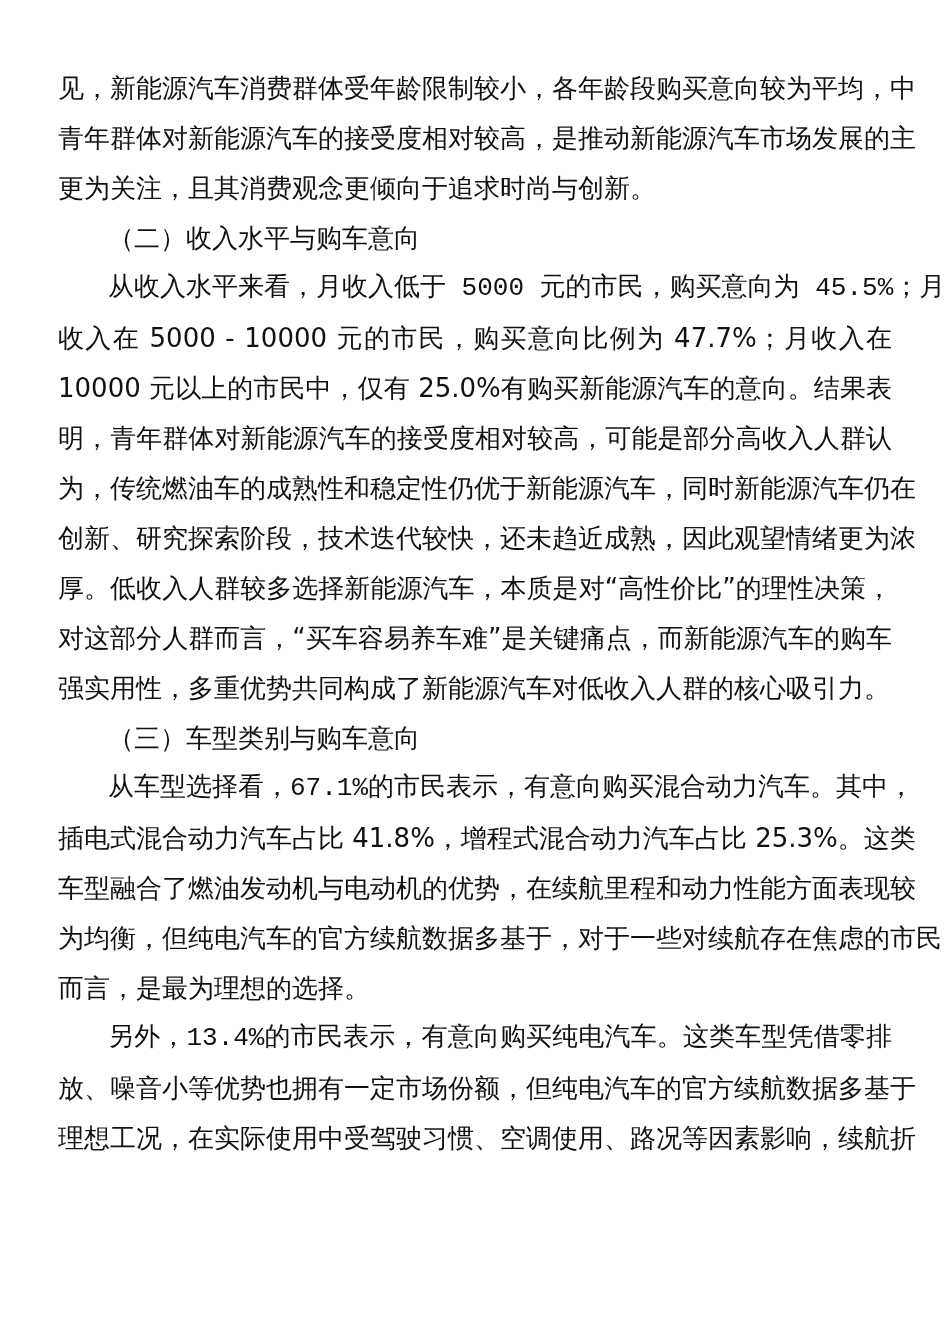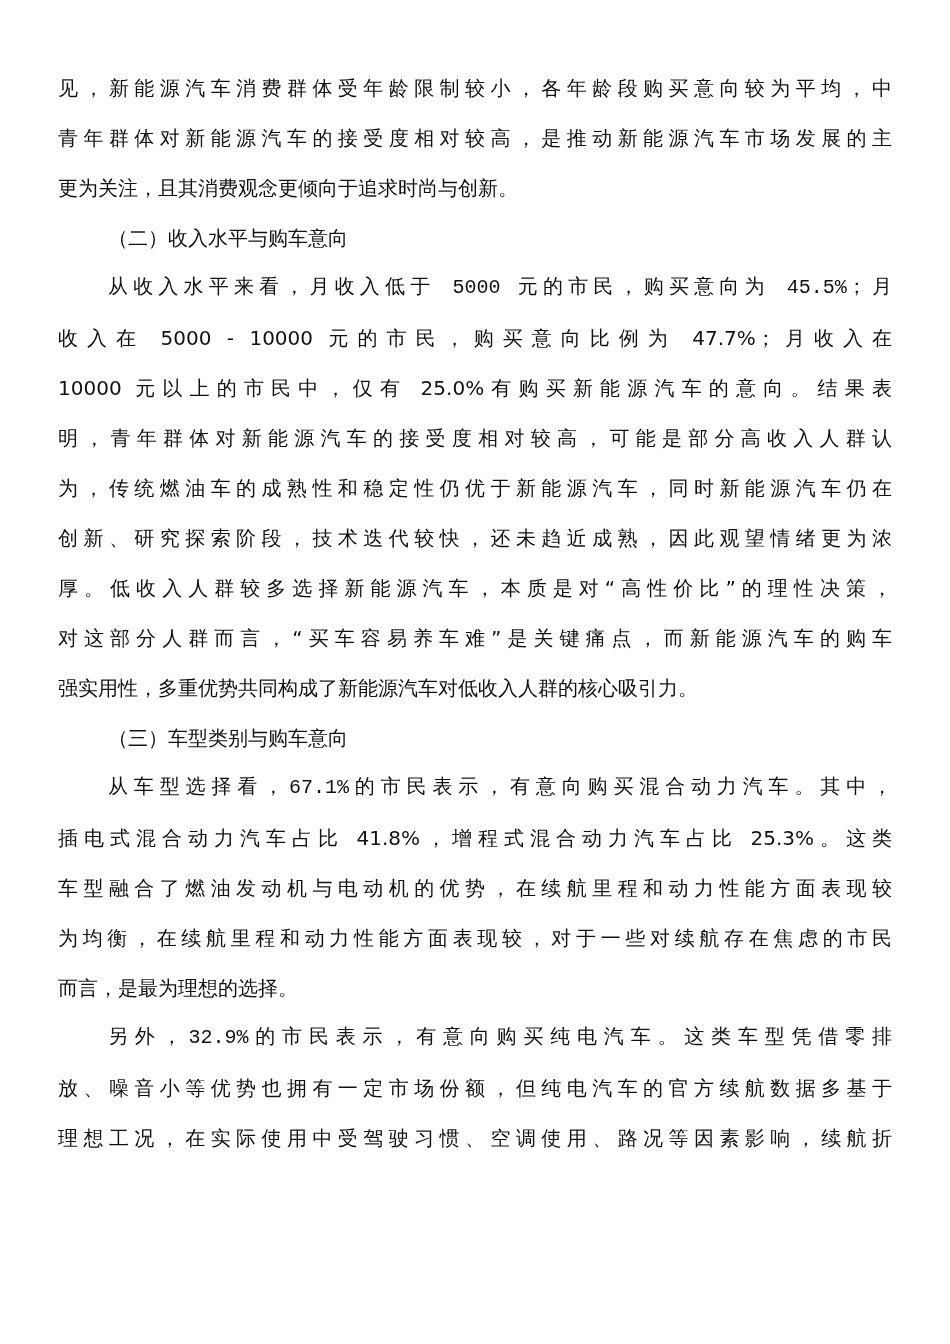--- a/index.html
+++ b/index.html
@@ -18,21 +18,21 @@
     .page {
       position: absolute;
       left: 58px;
       top: 63px;
       width: 834px;
     }
     .line {
       display: block;
       height: 50px;
       line-height: 50px;
-      font-size: 20px;
+      font-size: 26px;
       white-space: nowrap;
       text-align: justify;
       text-align-last: justify;
       letter-spacing: 0px;
     }
     .line.last {
       text-align-last: left;
     }
     .line.indent {
       padding-left: 50px;
@@ -71,23 +71,23 @@
   </div>
 
   <div>
     <span class="line heading">（三）车型类别与购车意向</span>
   </div>
 
   <div>
     <span class="line indent">从车型选择看，67.1%的市民表示，有意向购买混合动力汽车。其中，</span>
     <span class="line">插电式混合动力汽车占比 41.8%，增程式混合动力汽车占比 25.3%。这类</span>
     <span class="line">车型融合了燃油发动机与电动机的优势，在续航里程和动力性能方面表现较</span>
-    <span class="line">为均衡，在续航里程和动力性能方面表现较，对于一些对续航存在焦虑的市民</span>
+    <span class="line">为均衡，但纯电汽车的官方续航数据多基于，对于一些对续航存在焦虑的市民</span>
     <span class="line last">而言，是最为理想的选择。</span>
   </div>
 
   <div>
-    <span class="line indent">另外，32.9%的市民表示，有意向购买纯电汽车。这类车型凭借零排</span>
+    <span class="line indent">另外，13.4%的市民表示，有意向购买纯电汽车。这类车型凭借零排</span>
     <span class="line">放、噪音小等优势也拥有一定市场份额，但纯电汽车的官方续航数据多基于</span>
     <span class="line">理想工况，在实际使用中受驾驶习惯、空调使用、路况等因素影响，续航折</span>
   </div>
 
 </div>
 
 </body></html>

